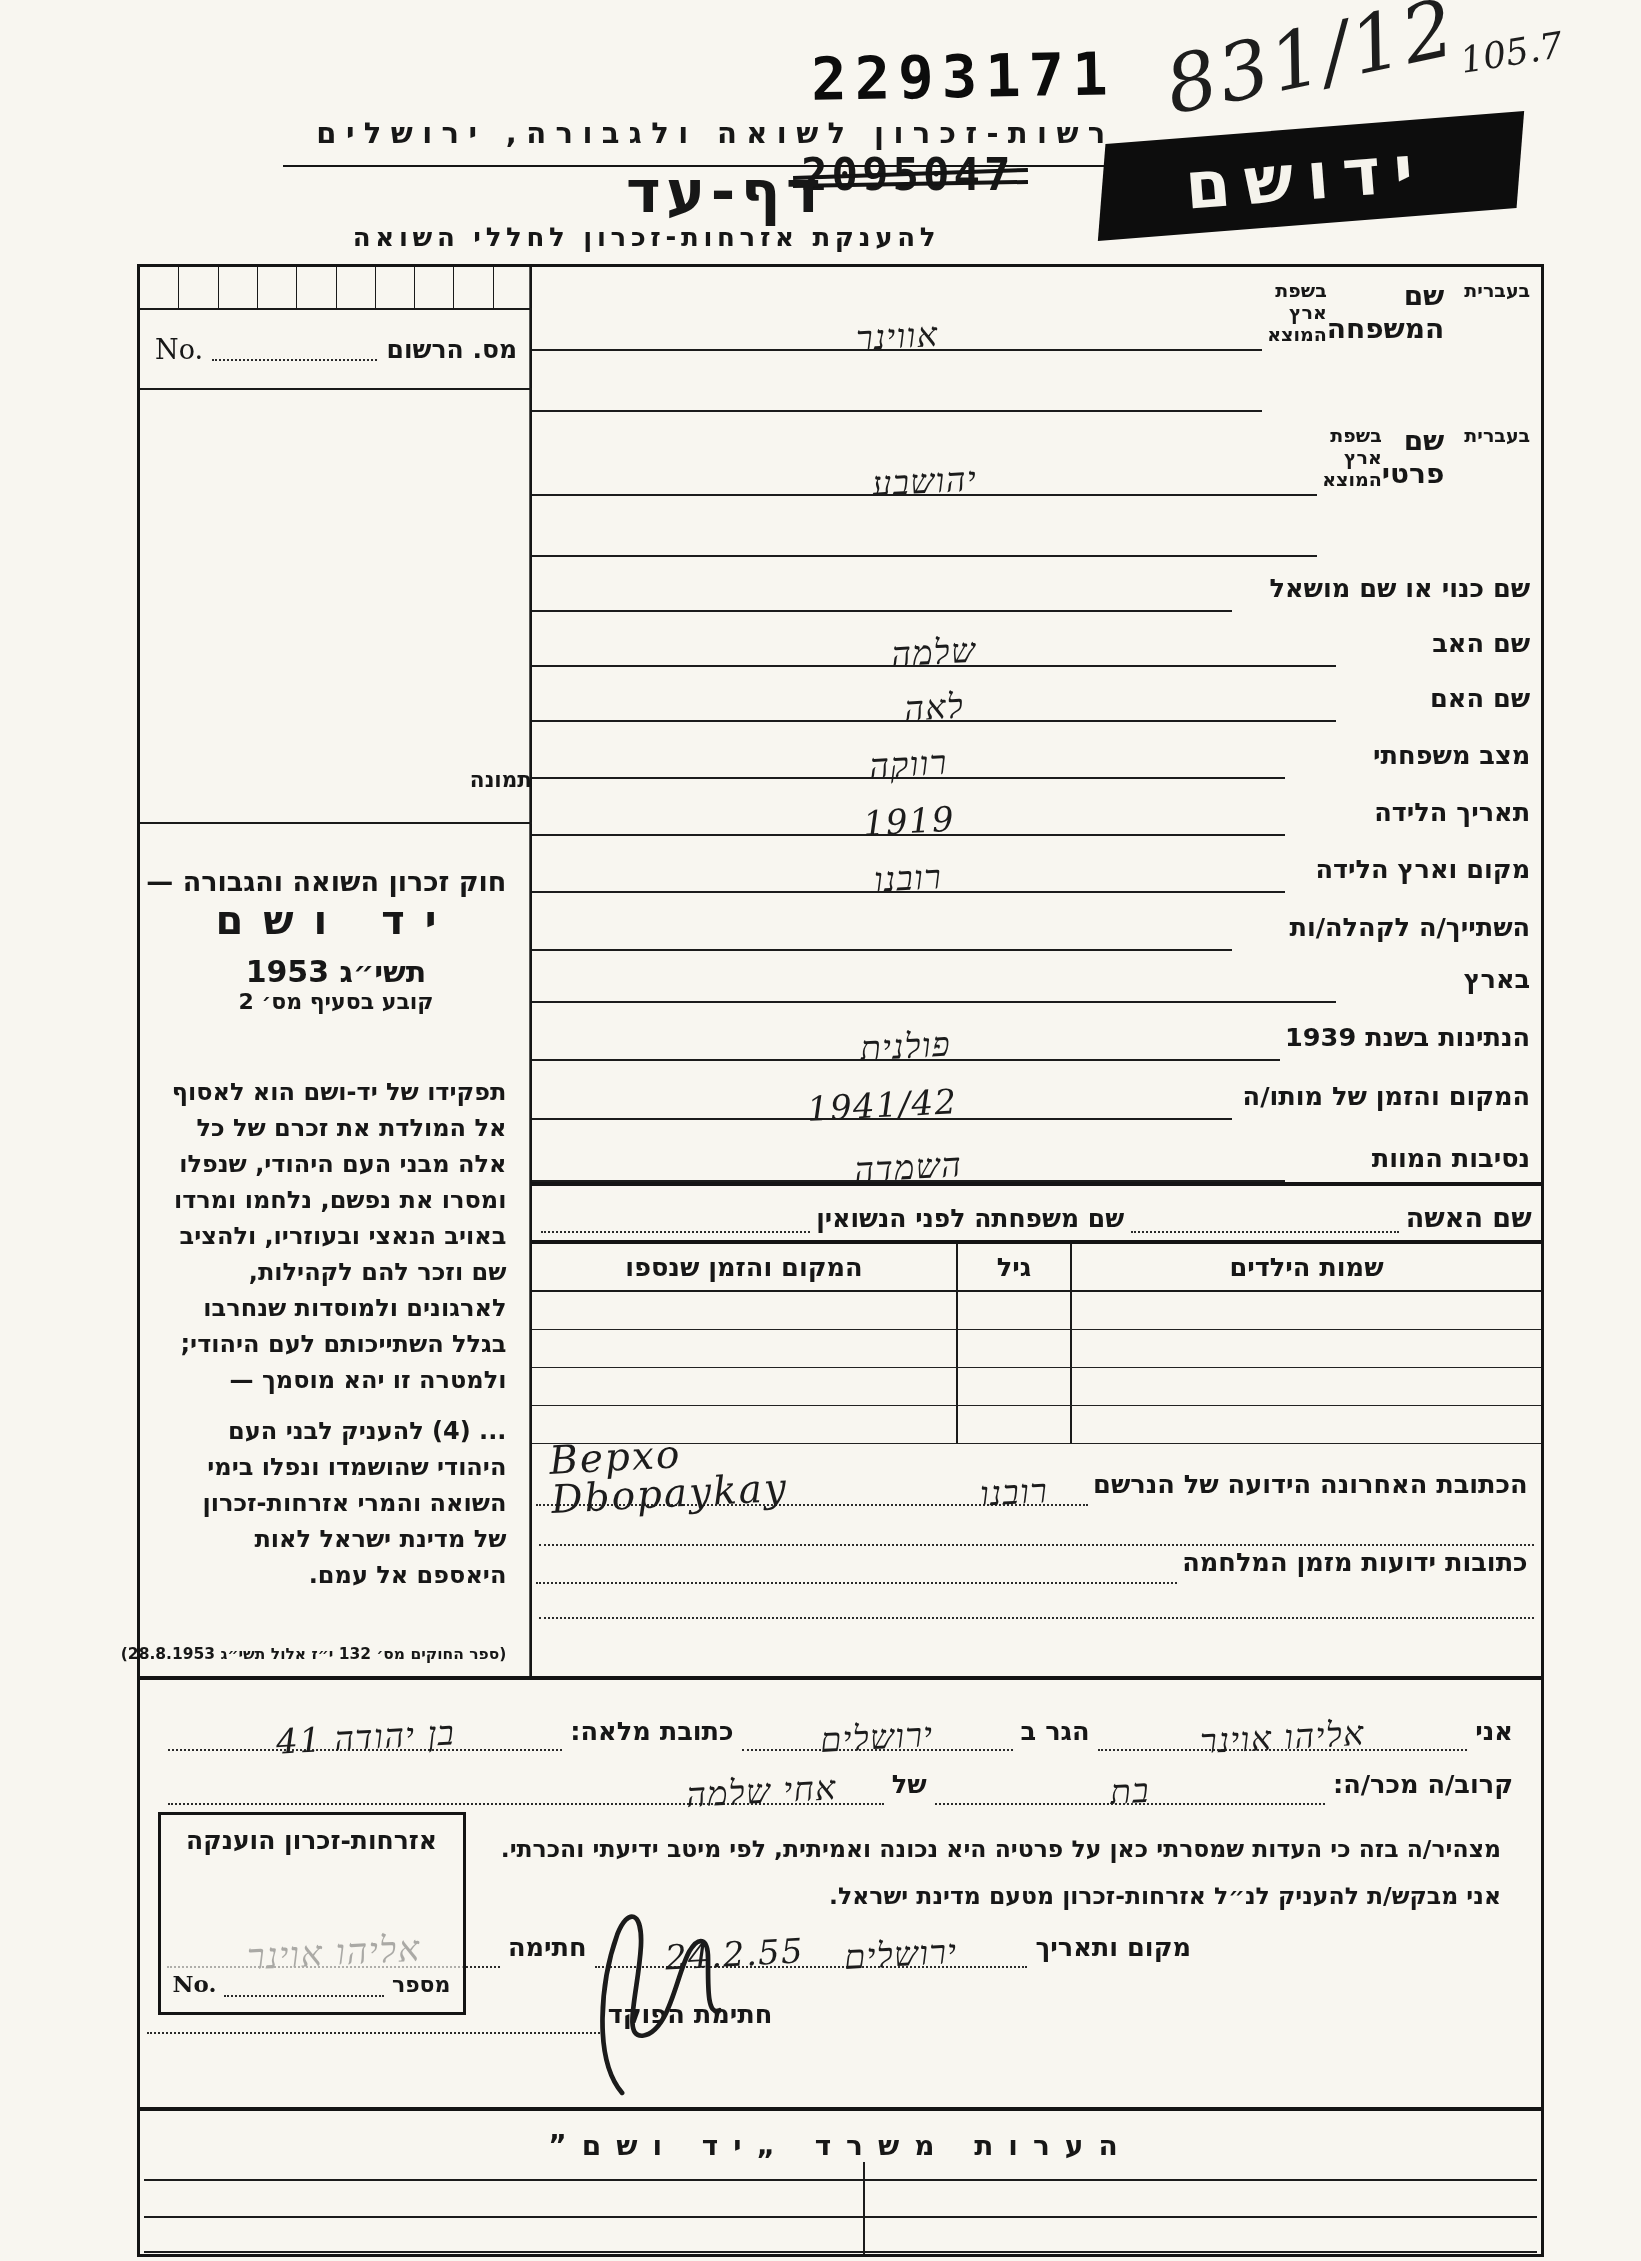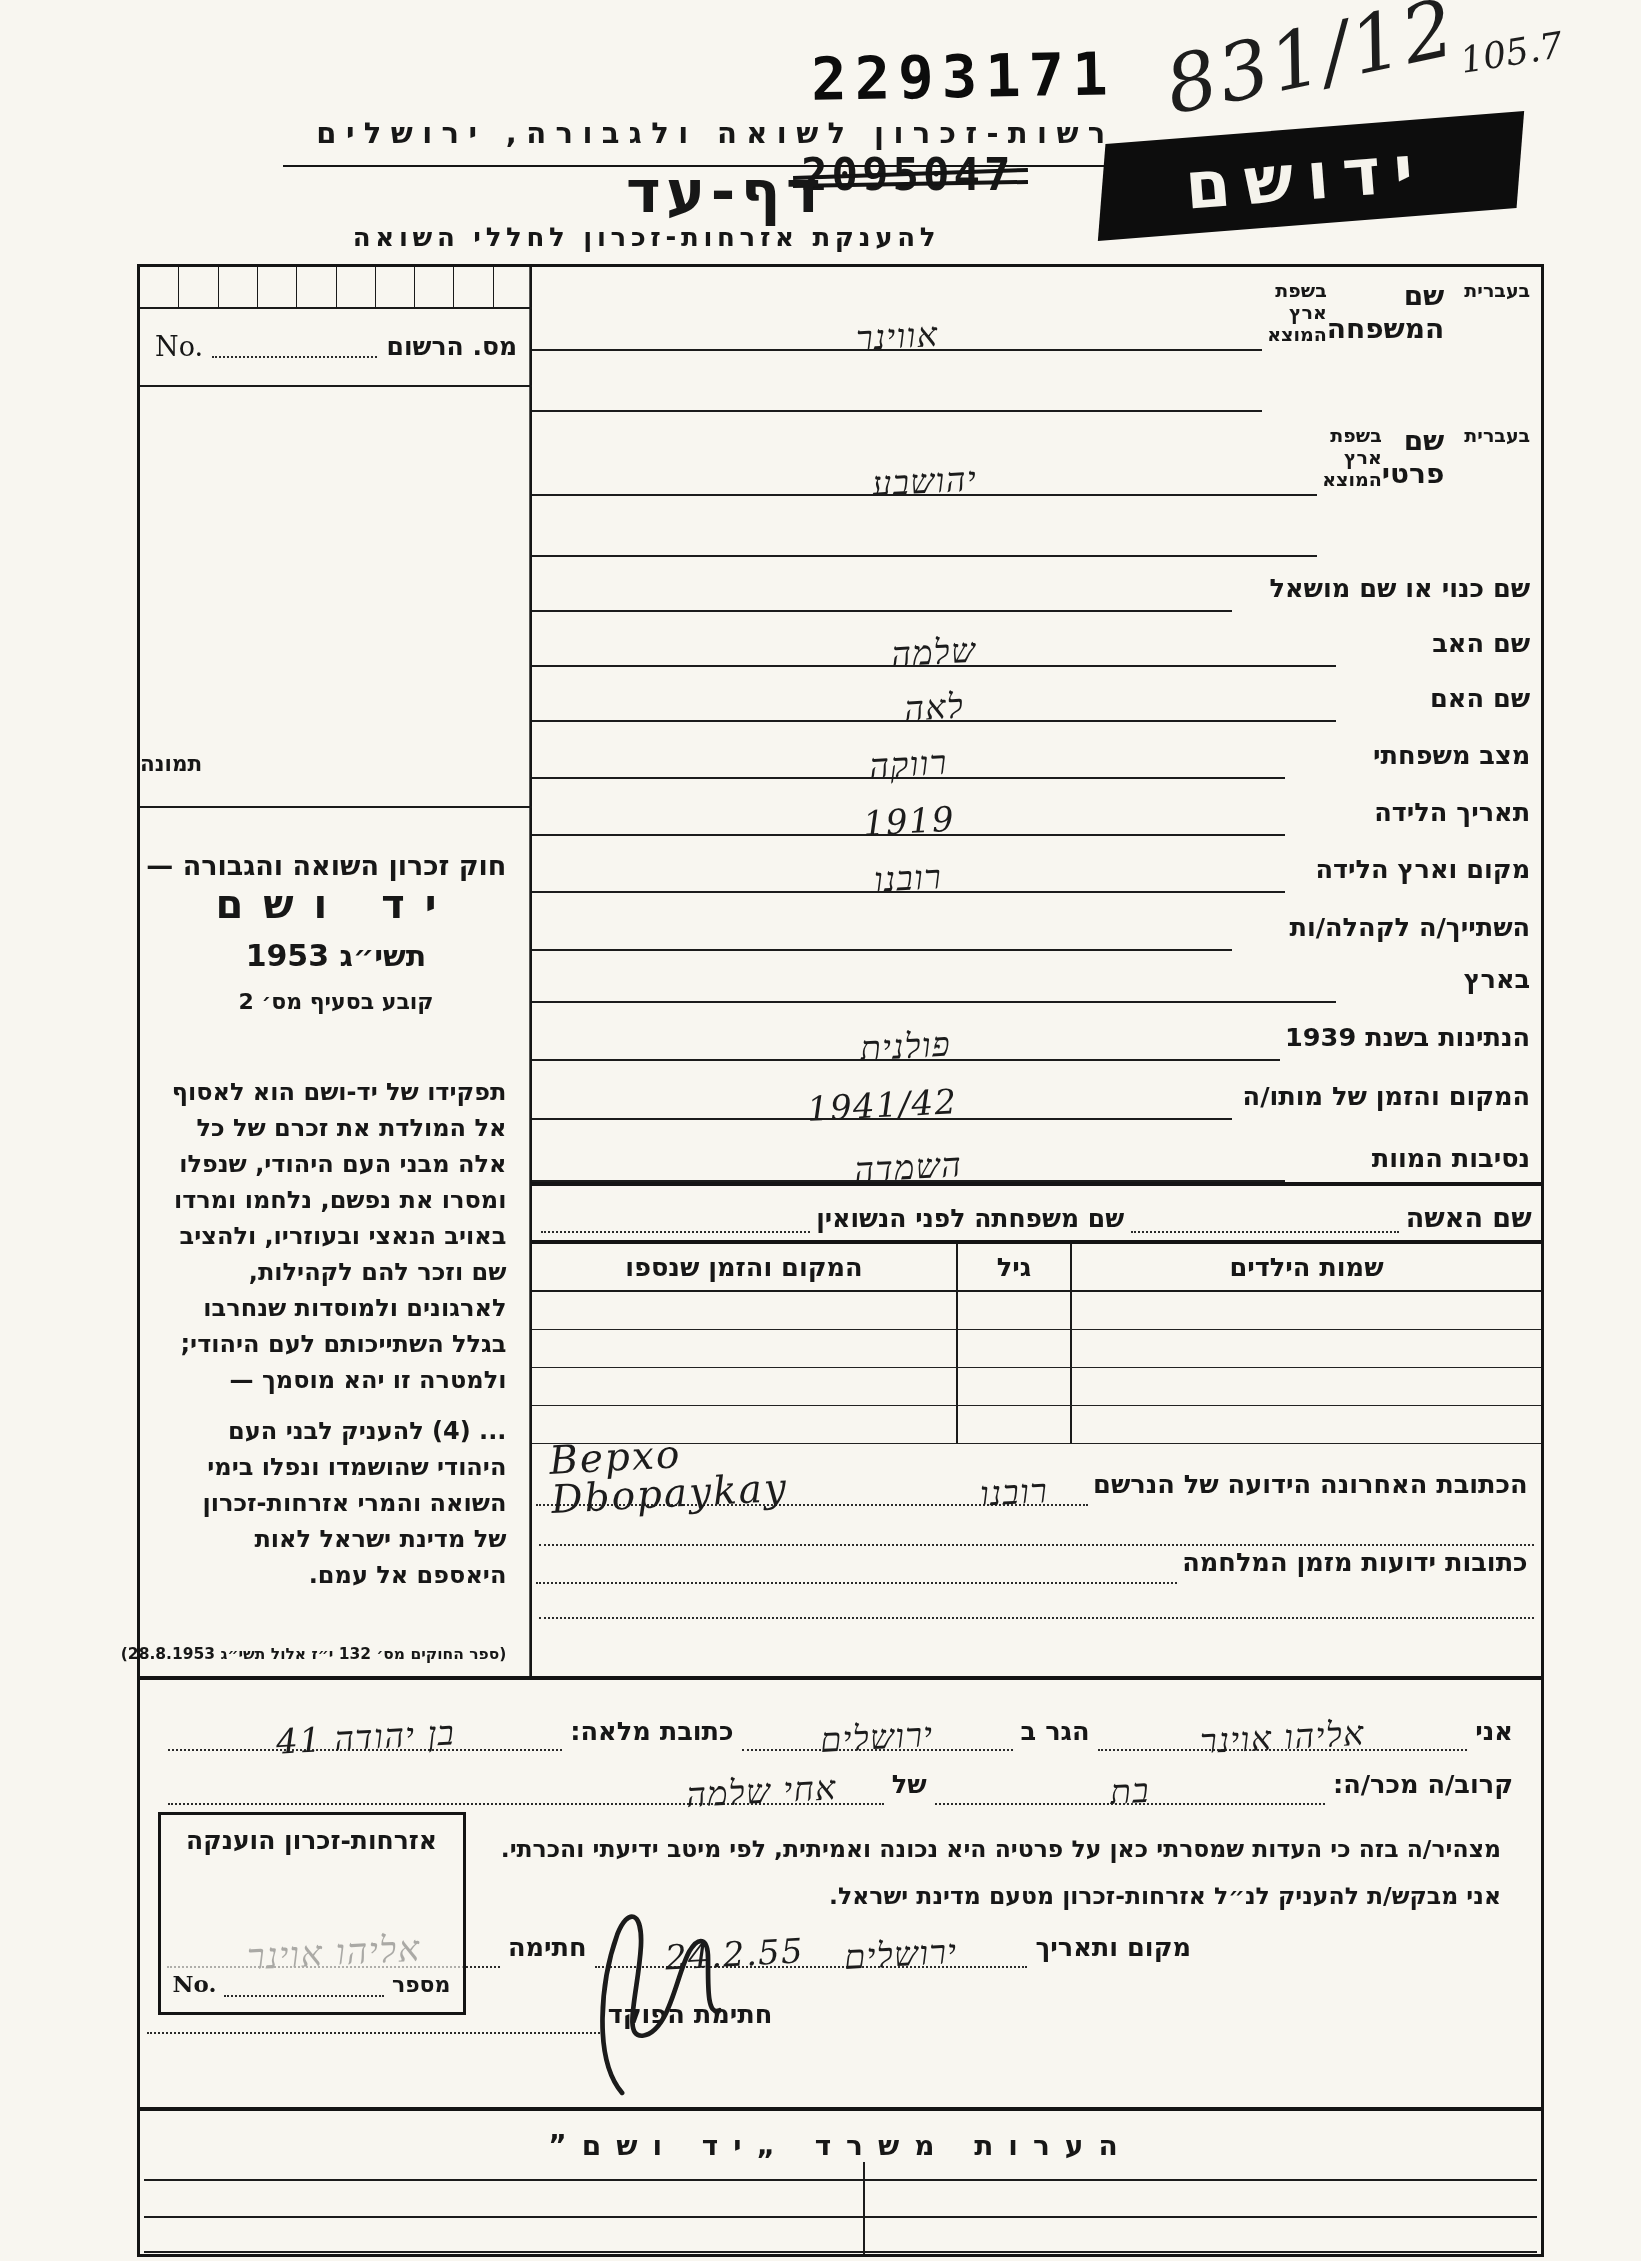--- a/index.html
+++ b/index.html
@@ -78,28 +78,28 @@
   .no-row{
     height:81px; border-bottom:2px solid #1a1a1a;
     display:flex; align-items:center; gap:9.4px; padding:0 15px; 
   }
   .no-row .heb{ font-weight:bold; font-size:25px; }
   .no-row .lat{ font-family:"DejaVu Serif",serif; font-size:27px; direction:ltr; }
   .dotseg{ border-bottom:2.7px dotted #2a2a2a; height:23px; }
   .grow{ flex:1; }
   .photo-box{ height:441px; border-bottom:2px solid #1a1a1a; position:relative; }
   .photo-label{
-    position:absolute; bottom:30px; left:0; right:0; text-align:left;
+    position:absolute; bottom:30px; left:0; right:0; text-align:right;
     font-weight:bold; font-size:21.5px;
   }
   .law-area{ flex:1; padding:31px 25.6px 13.5px; display:flex; flex-direction:column; text-align:center; }
   .law-t1{ font-weight:bold; font-size:27px; margin-top:10.8px; white-space:nowrap; }
   .law-t2{ font-weight:bold; font-size:40px; letter-spacing:20px; }
   .law-t3{ font-weight:bold; font-size:30px; margin-top:10.8px; }
-  .law-t4{ font-weight:bold; font-size:22px; margin-top:16px; }
+  .law-t4{ font-weight:bold; font-size:22px; }
   .law-p{ font-weight:bold; font-size:24px; line-height:1.5; text-align:right; }
   .law-p1{ margin-top:60px; }
   .law-p2{ margin-top:15px; }
   .law-cite{ font-size:15.5px; margin-top:52px; text-align:right; white-space:nowrap; font-weight:bold; }
   
   .right-col{
     position:absolute; left:392px; right:0; top:0; bottom:0;
     display:flex; flex-direction:column;
   }
   .frow{ display:flex; }

